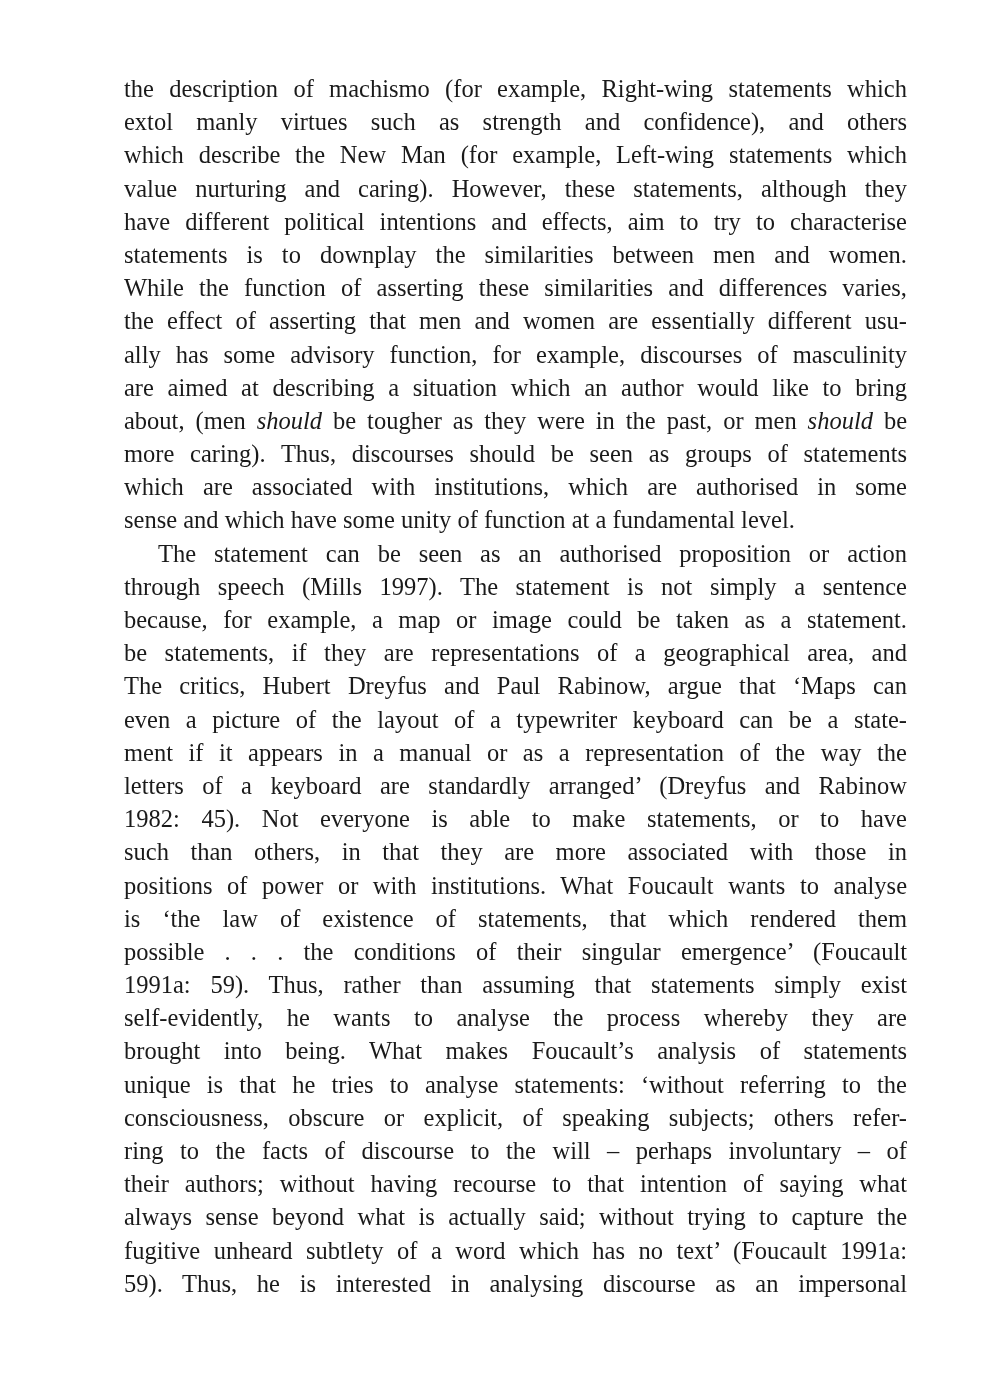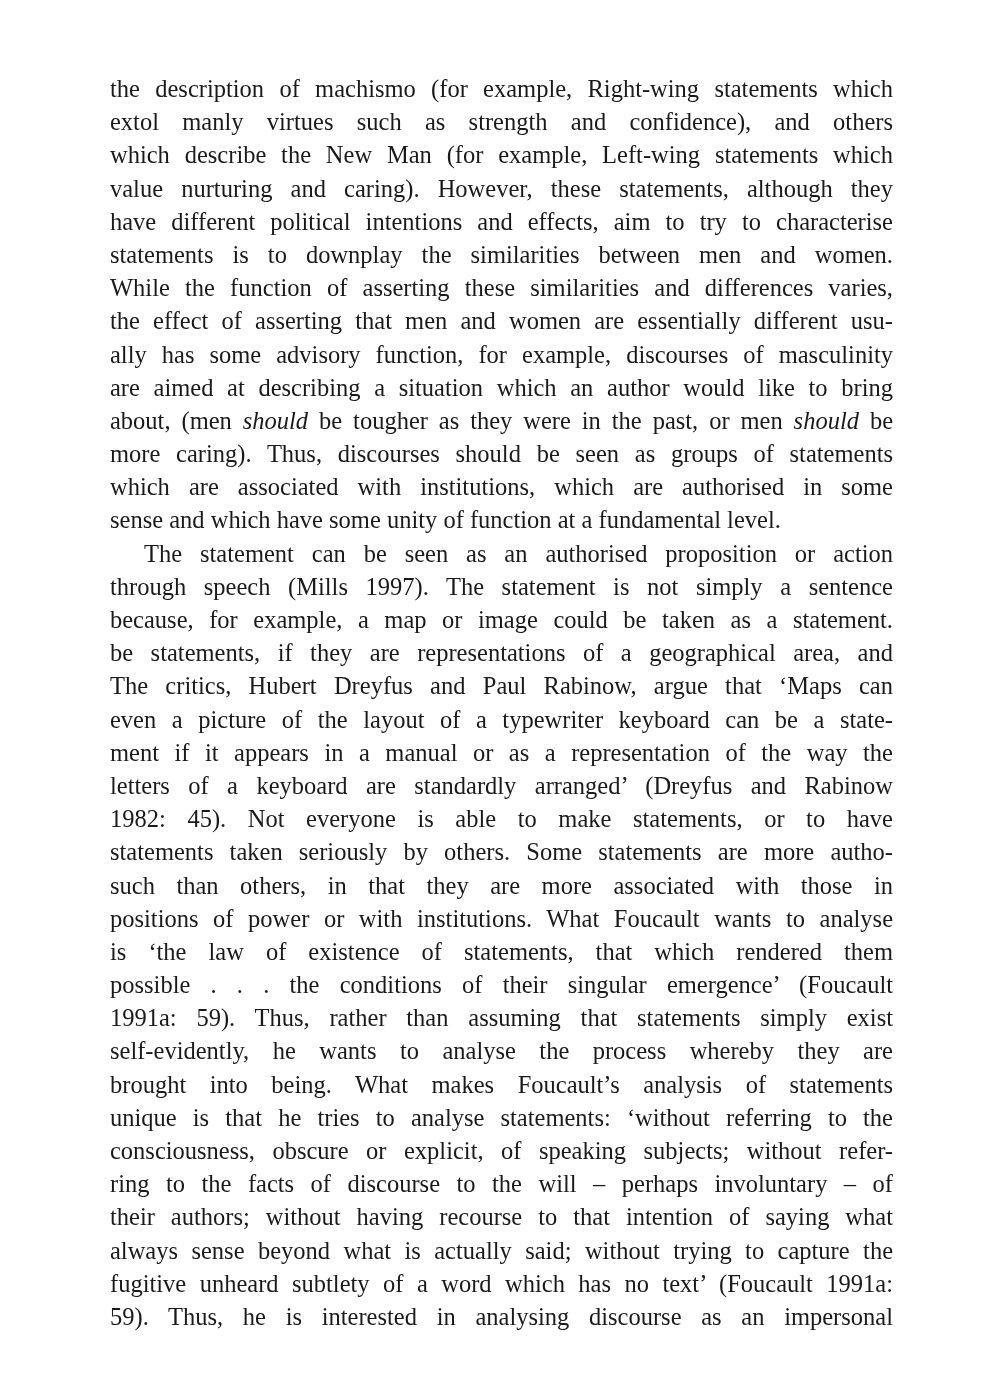--- a/index.html
+++ b/index.html
@@ -8,21 +8,21 @@
     background: #ffffff;
   }
   body {
     width: 1000px;
     height: 1400px;
     position: relative;
     overflow: hidden;
   }
   .page {
     position: absolute;
-    left: 110px;
+    left: 124px;
     top: 72px;
     width: 783px;
     font-family: "Liberation Serif", "DejaVu Serif", serif;
     font-size: 24.5px;
     color: #1a1a1a;
   }
   em {
     font-style: italic;
   }
   .jl {
@@ -58,29 +58,28 @@
   <div id="p1">
       <div class="jl indent">The statement can be seen as an authorised proposition or action</div>
       <div class="jl">through speech (Mills 1997). The statement is not simply a sentence</div>
       <div class="jl">because, for example, a map or image could be taken as a statement.</div>
       <div class="jl">be statements, if they are representations of a geographical area, and</div>
       <div class="jl">The critics, Hubert Dreyfus and Paul Rabinow, argue that ‘Maps can</div>
       <div class="jl">even a picture of the layout of a typewriter keyboard can be a state-</div>
       <div class="jl">ment if it appears in a manual or as a representation of the way the</div>
       <div class="jl">letters of a keyboard are standardly arranged’ (Dreyfus and Rabinow</div>
       <div class="jl">1982: 45). Not everyone is able to make statements, or to have</div>
-      <div class="jl">statements taken seriously by others. Some statements are more autho-</div>
       <div class="jl">such than others, in that they are more associated with those in</div>
       <div class="jl">positions of power or with institutions. What Foucault wants to analyse</div>
       <div class="jl">is ‘the law of existence of statements, that which rendered them</div>
       <div class="jl">possible . . . the conditions of their singular emergence’ (Foucault</div>
       <div class="jl">1991a: 59). Thus, rather than assuming that statements simply exist</div>
       <div class="jl">self-evidently, he wants to analyse the process whereby they are</div>
       <div class="jl">brought into being. What makes Foucault’s analysis of statements</div>
       <div class="jl">unique is that he tries to analyse statements: ‘without referring to the</div>
-      <div class="jl">consciousness, obscure or explicit, of speaking subjects; without refer-</div>
+      <div class="jl">consciousness, obscure or explicit, of speaking subjects; others refer-</div>
       <div class="jl">ring to the facts of discourse to the will – perhaps involuntary – of</div>
       <div class="jl">their authors; without having recourse to that intention of saying what</div>
       <div class="jl">always sense beyond what is actually said; without trying to capture the</div>
       <div class="jl">fugitive unheard subtlety of a word which has no text’ (Foucault 1991a:</div>
       <div class="jl">59). Thus, he is interested in analysing discourse as an impersonal</div>
     </div>
 </div>
 
 </body></html>

